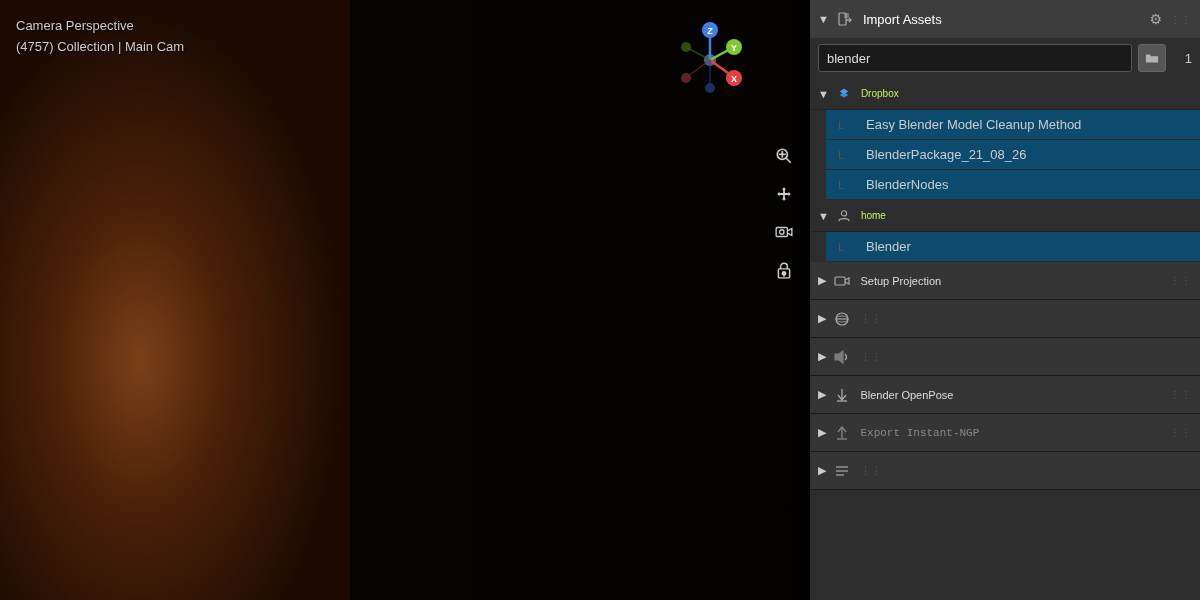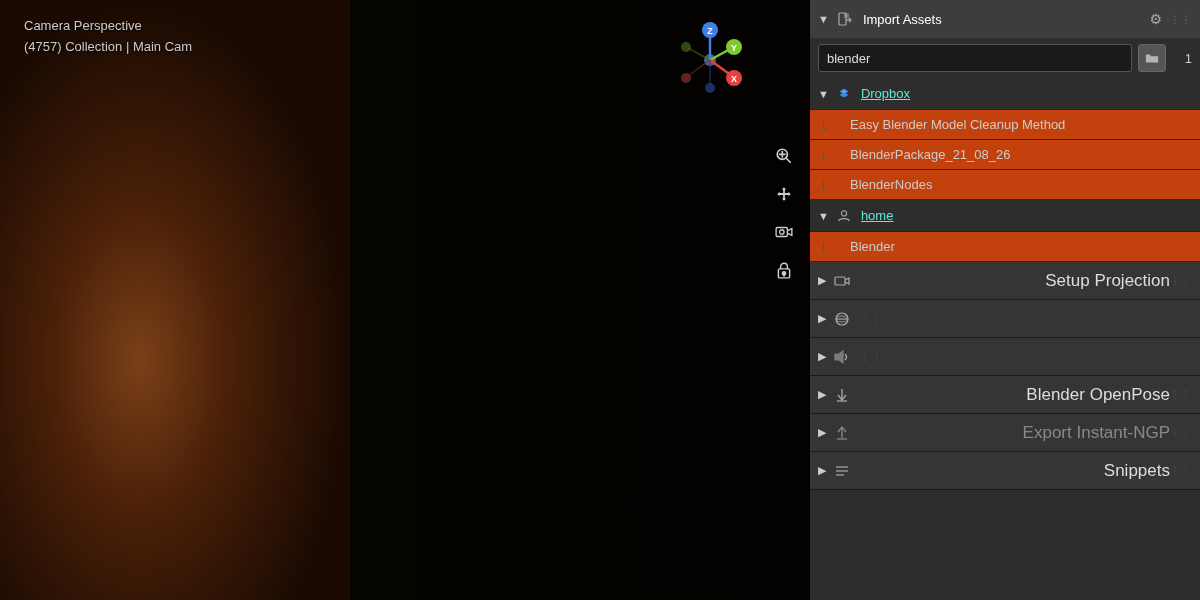--- a/index.html
+++ b/index.html
@@ -56,21 +56,21 @@
       left: 0;
       width: 350px;
       height: 600px;
       background: radial-gradient(ellipse at 40% 60%, #7a4018 0%, #4a2008 30%, #1a0a02 70%);
     }
 
     
     .camera-info {
       position: absolute;
       top: 16px;
-      left: 24px;
+      left: 16px;
       color: #cccccc;
       font-size: 13px;
       line-height: 1.6;
       text-shadow: 1px 1px 2px rgba(0,0,0,0.8);
     }
 
     
     .gizmo {
       position: absolute;
       top: 20px;
@@ -232,27 +232,27 @@
       height: 18px;
       margin-right: 8px;
       display: flex;
       align-items: center;
       justify-content: center;
       font-size: 13px;
       color: #4a9eff;
     }
 
     .dropdown-header .service-name {
-      color: #5eead4;
-      font-size: 13px;
-      text-decoration: underline;
+      color: #bef264;
+      font-size: 10px;
     }
 
     .dropdown-items {
-      background: #c2410c;
+      background: #0c4a6e;
+      margin-left: 16px;
     }
 
     .dropdown-item {
       height: 30px;
       display: flex;
       align-items: center;
       padding: 0 16px 0 40px;
       cursor: pointer;
       border-bottom: 1px solid #2a2a2a;
       position: relative;
@@ -296,28 +296,28 @@
       color: #aaaaaa;
       display: flex;
       align-items: center;
       justify-content: center;
       font-size: 14px;
       flex-shrink: 0;
     }
 
     .collapsed-section .section-title {
       color: #dddddd;
-      font-size: 17px;
+      font-size: 11px;
       font-weight: 400;
       flex: 1;
-      text-align: right;
     }
 
     .collapsed-section .section-title.disabled {
       color: #888888;
+      font-family: Liberation Mono, monospace;
     }
 
     .collapsed-section .drag-handle {
       color: #555;
       font-size: 10px;
       letter-spacing: 1px;
     }
   </style>
 </head>
 <body>
@@ -527,17 +527,16 @@
 
   <div class="collapsed-section">
     <span class="chevron">▶</span>
     <span class="section-icon">
       <svg viewBox="0 0 16 16" width="16" height="16" fill="none" stroke="#aaaaaa" stroke-width="1.2">
         <line x1="2" y1="4" x2="14" y2="4"></line>
         <line x1="2" y1="8" x2="14" y2="8"></line>
         <line x1="2" y1="12" x2="10" y2="12"></line>
       </svg>
     </span>
-    <span class="section-title">Snippets</span>
     <span class="drag-handle">⋮⋮</span>
   </div>
 
 </div>
 
 </body></html>

